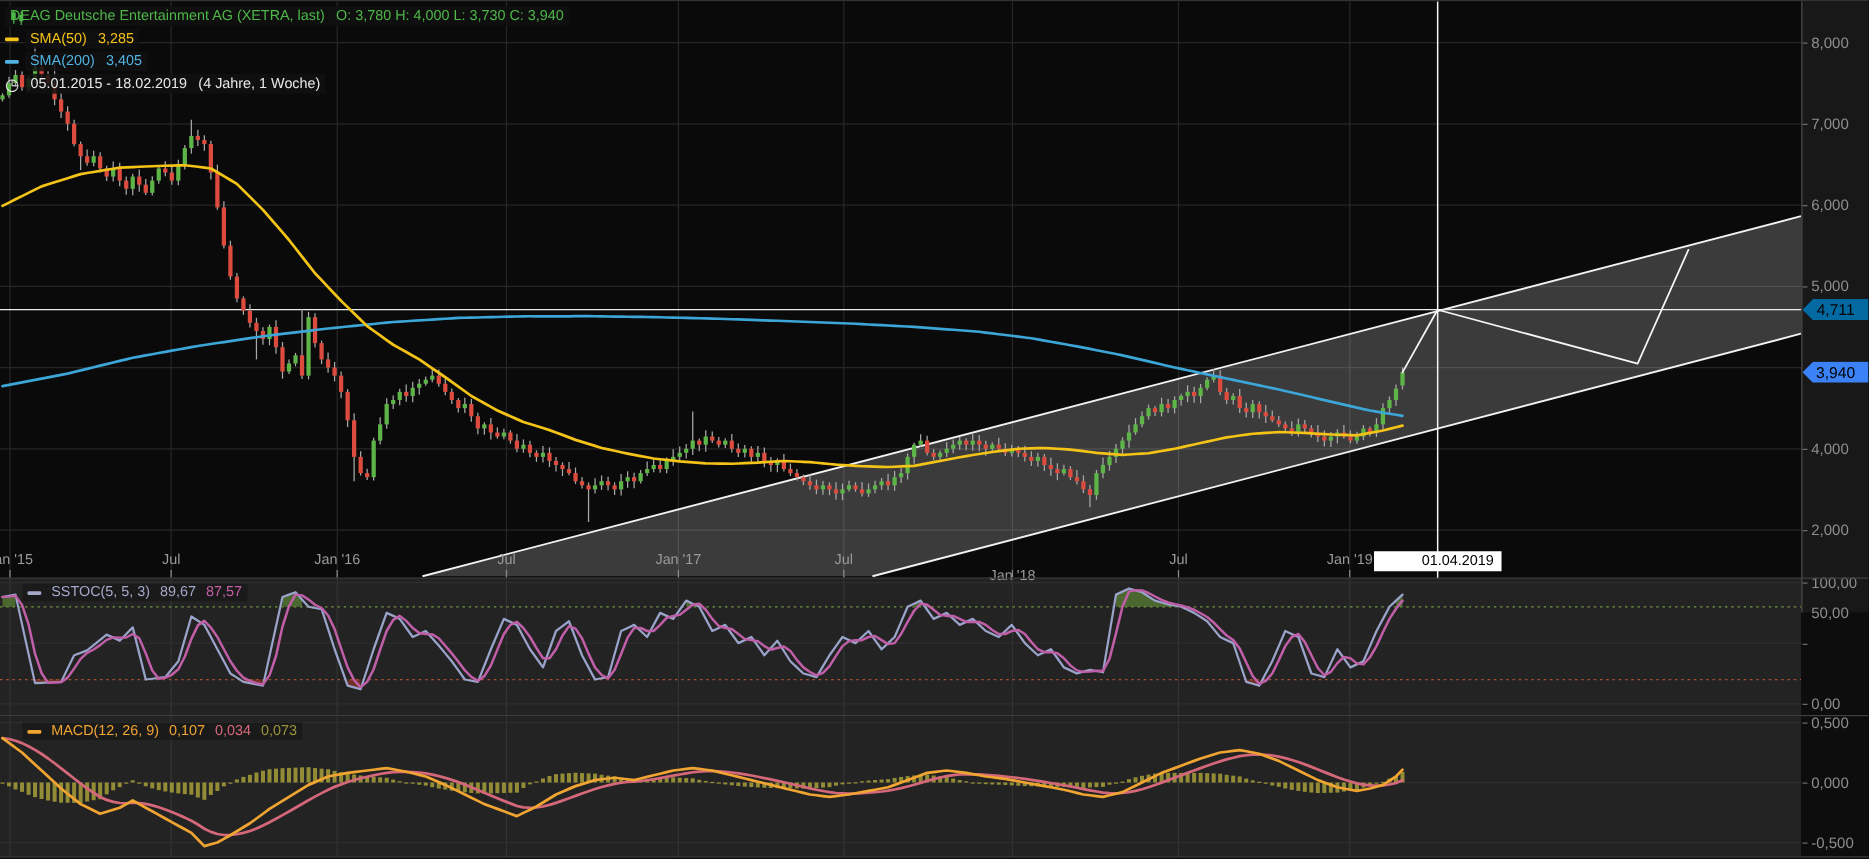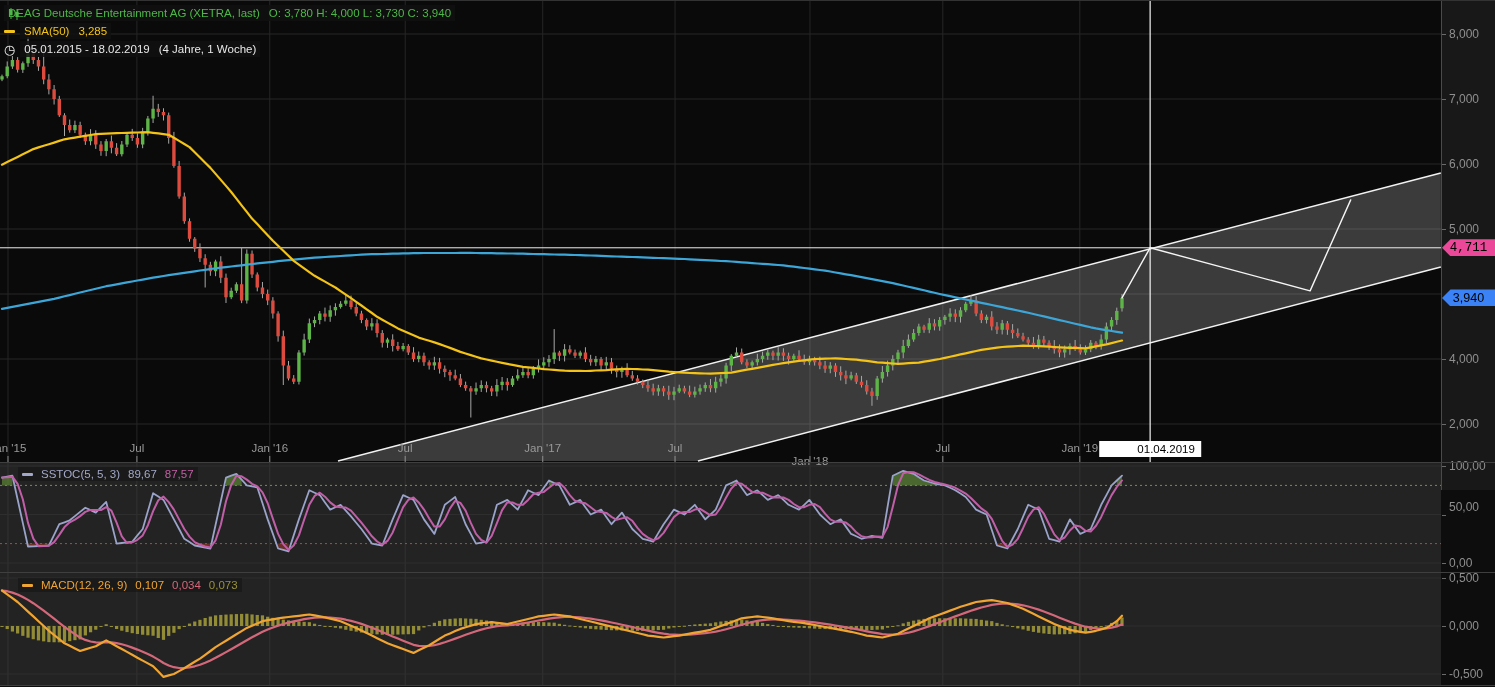--- a/index.html
+++ b/index.html
@@ -23,21 +23,21 @@
   .t-grayblue{color:#a3a8c8;} .t-pink{color:#c45fa5;} .t-orange{color:#f0a432;} .t-rose{color:#d4687a;} .t-olive{color:#9a9238;}
   .dash{display:inline-block;width:11px;height:3px;border-radius:1px;}
   .clock{display:inline-block;color:#e8e8e8;font-size:13px;line-height:11px;}
   .panel-legend{position:absolute;z-index:8;font-size:11.5px;display:flex;gap:8px;align-items:center;
                 background:rgba(20,20,20,0.6);padding:1px 4px;}
   #stoch-legend{left:18px;top:466px;justify-content:center;}
   #macd-legend{left:18px;top:577px;}
   .tag{position:absolute;left:1442px;width:53px;height:17px;z-index:9;font-size:12.5px;color:#000;
        display:flex;align-items:center;justify-content:center;
        clip-path:polygon(0 50%,16% 0,100% 0,100% 100%,16% 100%);}
-  #tag-hline{background:#ec4899;top:239px;font-family:Liberation Mono, monospace;}
+  #tag-hline{background:#0369a1;top:239px;}
   #tag-last{background:#3b82f6;top:289px;}
   #date-tag{position:absolute;top:440px;transform:translateX(-50%);background:#ffffff;color:#000;
             font-size:11.5px;padding:2px 6px;z-index:9;white-space:nowrap;}
 </style>
 </head>
 <body>
 
 <div id="app">
   <svg id="main-svg" width="1441" height="462">
       <rect x="0" y="0" width="1441" height="462" fill="#0a0a0a"></rect>
@@ -784,21 +784,21 @@
       <div class="yl" style="top: 156px;">6,000</div>
       <div class="ytick" style="top: 228px;"></div>
       <div class="yl" style="top: 221px;">5,000</div>
       <div class="ytick" style="top: 358px;"></div>
       <div class="yl" style="top: 351px;">4,000</div>
       <div class="ytick" style="top: 423px;"></div>
       <div class="yl" style="top: 416px;">2,000</div>
       <div class="ytick" style="top: 465px;"></div>
       <div class="yl" style="top: 458px;">100,00</div>
       <div class="ytick" style="top: 513.5px;"></div>
-      <div class="yl" style="top: 499px;">50,00</div>
+      <div class="yl" style="top: 482px;">50,00</div>
       <div class="ytick" style="top: 562px;"></div>
       <div class="yl" style="top: 555px;">0,00</div>
       <div class="ytick" style="top: 577px;"></div>
       <div class="yl" style="top: 570px;">0,500</div>
       <div class="ytick" style="top: 625px;"></div>
       <div class="yl" style="top: 618px; text-align: center;">0,000</div>
       <div class="ytick" style="top: 673px;"></div>
       <div class="yl" style="top: 666px;">-0,500</div>
     </div>
   <div id="x-labels">
@@ -827,20 +827,27 @@
       </span>
     </div>
     <div class="lrow">
       <span class="dash" style="background:#f3c317"></span>
       <span class="chip">
         <span class="t-yellow">SMA(50)</span>
         <span class="t-yellow">3,285</span>
       </span>
     </div>
     <div class="lrow">
+      <span class="dash" style="background:#4fb2e0"></span>
+      <span class="chip">
+        <span class="t-blue">SMA(200)</span>
+        <span class="t-blue">3,405</span>
+      </span>
+    </div>
+    <div class="lrow">
       <span class="clock">◷</span>
       <span class="chip">
         <span class="t-white">05.01.2015 - 18.02.2019</span>
         <span class="t-white">(4 Jahre, 1 Woche)</span>
       </span>
     </div>
   </div>
 
   <div id="stoch-legend" class="panel-legend">
     <span class="dash" style="background:#a3a8c8"></span>

